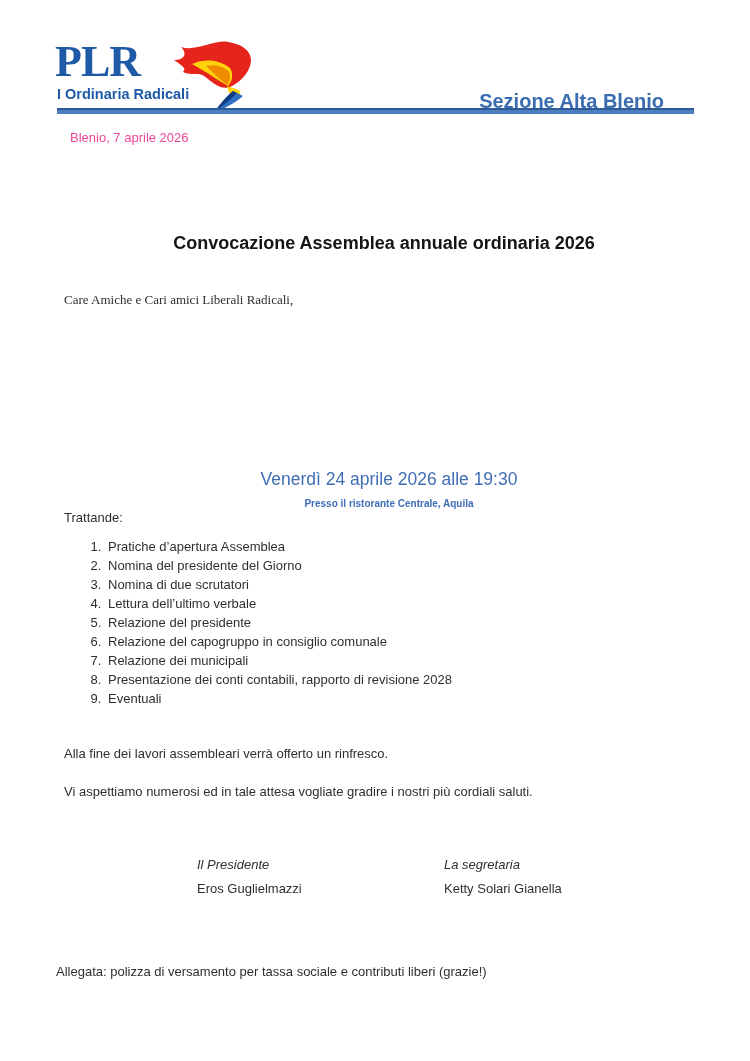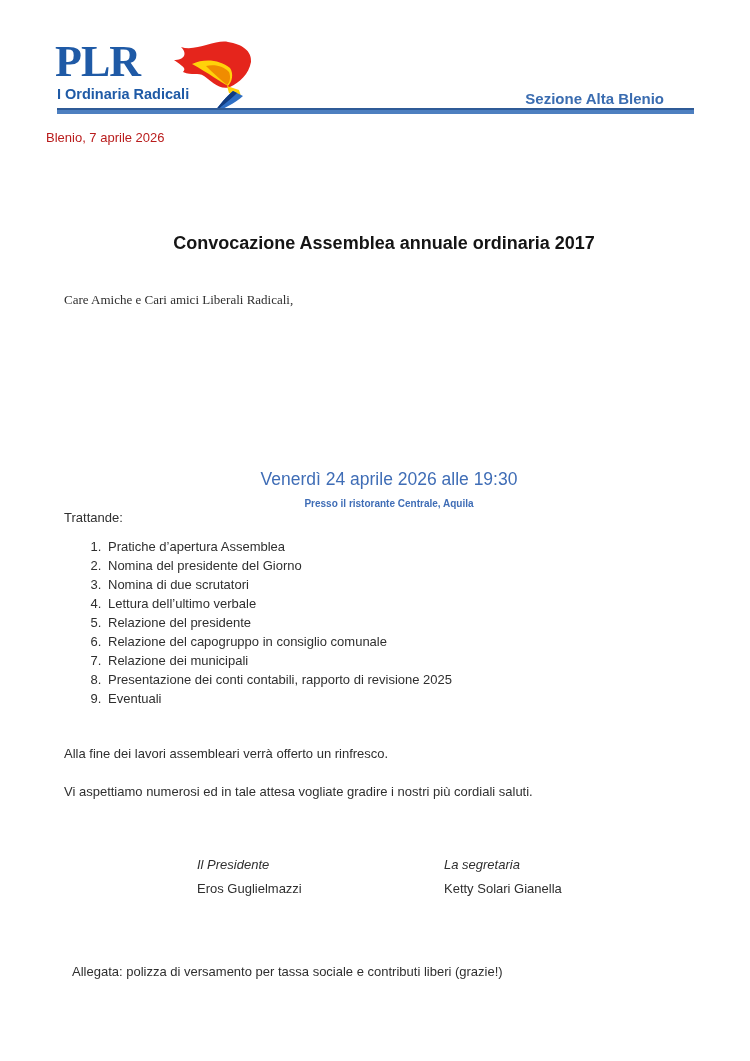--- a/index.html
+++ b/index.html
@@ -13,29 +13,29 @@
   .plr-acronym {
     left:55px; top:40px; font-family:"Liberation Serif", serif;
     font-weight:bold; font-size:44px; line-height:44px; letter-spacing:-1px;
     color:#1f5aa6;
   }
   .plr-subtitle {
     left:57px; top:86px; font-weight:bold; font-size:14.5px; color:#1f5aa6;
   }
   .flame { left:172px; top:38px; width:84px; height:78px; }
   .section-label {
-    top:90px; right:86px; font-weight:bold; font-size:15px; color:#3a6cb0;
+    top:90px; right:86px; font-weight:bold; font-size:20px; color:#3a6cb0;
   }
   .header-rule {
     left:57px; top:108px; width:637px; height:6px;
     background:linear-gradient(#2f5b97 0 38%, #4d7fc0 38% 100%);
   }
 
   
-  .dateline { left:46px; top:130px; font-size:13px; color:#b91c1c; }
+  .dateline { left:70px; top:130px; font-size:13px; color:#ec4899; }
   .title {
     left:50px; top:233px; width:668px; text-align:center;
     font-size:18px; font-weight:bold; color:#151515;
   }
   .intro-block { left:64px; top:290px; width:655px; font-size:13px; line-height:19px;font-family:Liberation Serif, serif; }
   .event-block { left:64px; top:420px; width:650px; text-align:center; color:#3f6db6; }
   .event-datetime { font-size:17.5px; font-weight:normal; line-height:22px;margin-top:48px; }
   .event-location { margin-top:8px; font-size:10px; font-weight:bold; }
   .agenda-label { left:64px; top:510px; font-size:13px; }
   ol.agenda {
@@ -43,21 +43,21 @@
     font-size:13px; line-height:19px; list-style:decimal;
   }
   ol.agenda li { padding-left:3px; }
   .closing-1 { left:64px; top:746px; font-size:13px; }
   .closing-2 { left:64px; top:784px; font-size:13px; }
   .sig { font-size:13px; }
   .sig .role { font-style:italic; }
   .sig .name { margin-top:9px; }
   .sig-president { left:197px; top:857px; }
   .sig-secretary { left:444px; top:857px; }
-  .attachment { left:72px; top:964px; font-size:13px; }
+  .attachment { left:56px; top:964px; font-size:13px; }
 </style>
 </head>
 <body>
 
 <div class="page">
 
   <div class="abs plr-acronym">PLR</div>
   <div class="abs plr-subtitle">I Ordinaria Radicali</div>
 
   <svg class="abs flame" viewBox="0 0 84 78" aria-hidden="true">
@@ -73,41 +73,41 @@
 
     <path d="M41,76 C48,66 54,59 61,53 L71,58 C64,65 50,71 41,76 Z" fill="#2f6fc4"></path>
     <path d="M41,76 C48,66 54,59 61,53 L65,55 C58,62 47,70 41,76 Z" fill="#123c80"></path>
   </svg>
 
   <div class="abs section-label">Sezione Alta Blenio</div>
   <div class="abs header-rule"></div>
 
   <div class="abs dateline">Blenio, 7 aprile 2026</div>
 
-  <div class="abs title">Convocazione Assemblea annuale ordinaria 2017</div>
+  <div class="abs title">Convocazione Assemblea annuale ordinaria 2026</div>
 
   <div class="abs intro-block">
     <div>Care Amiche e Cari amici Liberali Radicali,</div>
   </div>
 
   <div class="abs event-block">
     <div class="event-datetime">Venerdì 24 aprile 2026 alle 19:30</div>
     <div class="event-location">Presso il ristorante Centrale, Aquila</div>
   </div>
 
   <div class="abs agenda-label">Trattande:</div>
   <ol class="abs agenda">
     <li>Pratiche d’apertura Assemblea</li>
     <li>Nomina del presidente del Giorno</li>
     <li>Nomina di due scrutatori</li>
     <li>Lettura dell’ultimo verbale</li>
     <li>Relazione del presidente</li>
     <li>Relazione del capogruppo in consiglio comunale</li>
     <li>Relazione dei municipali</li>
-    <li>Presentazione dei conti contabili, rapporto di revisione 2025</li>
+    <li>Presentazione dei conti contabili, rapporto di revisione 2028</li>
     <li>Eventuali</li>
   </ol>
 
   <div class="abs closing-1">Alla fine dei lavori assembleari verrà offerto un rinfresco.</div>
   <div class="abs closing-2">Vi aspettiamo numerosi ed in tale attesa vogliate gradire i nostri più cordiali saluti.</div>
 
   <div class="abs sig sig-president">
     <div class="role">Il Presidente</div>
     <div class="name">Eros Guglielmazzi</div>
   </div>

